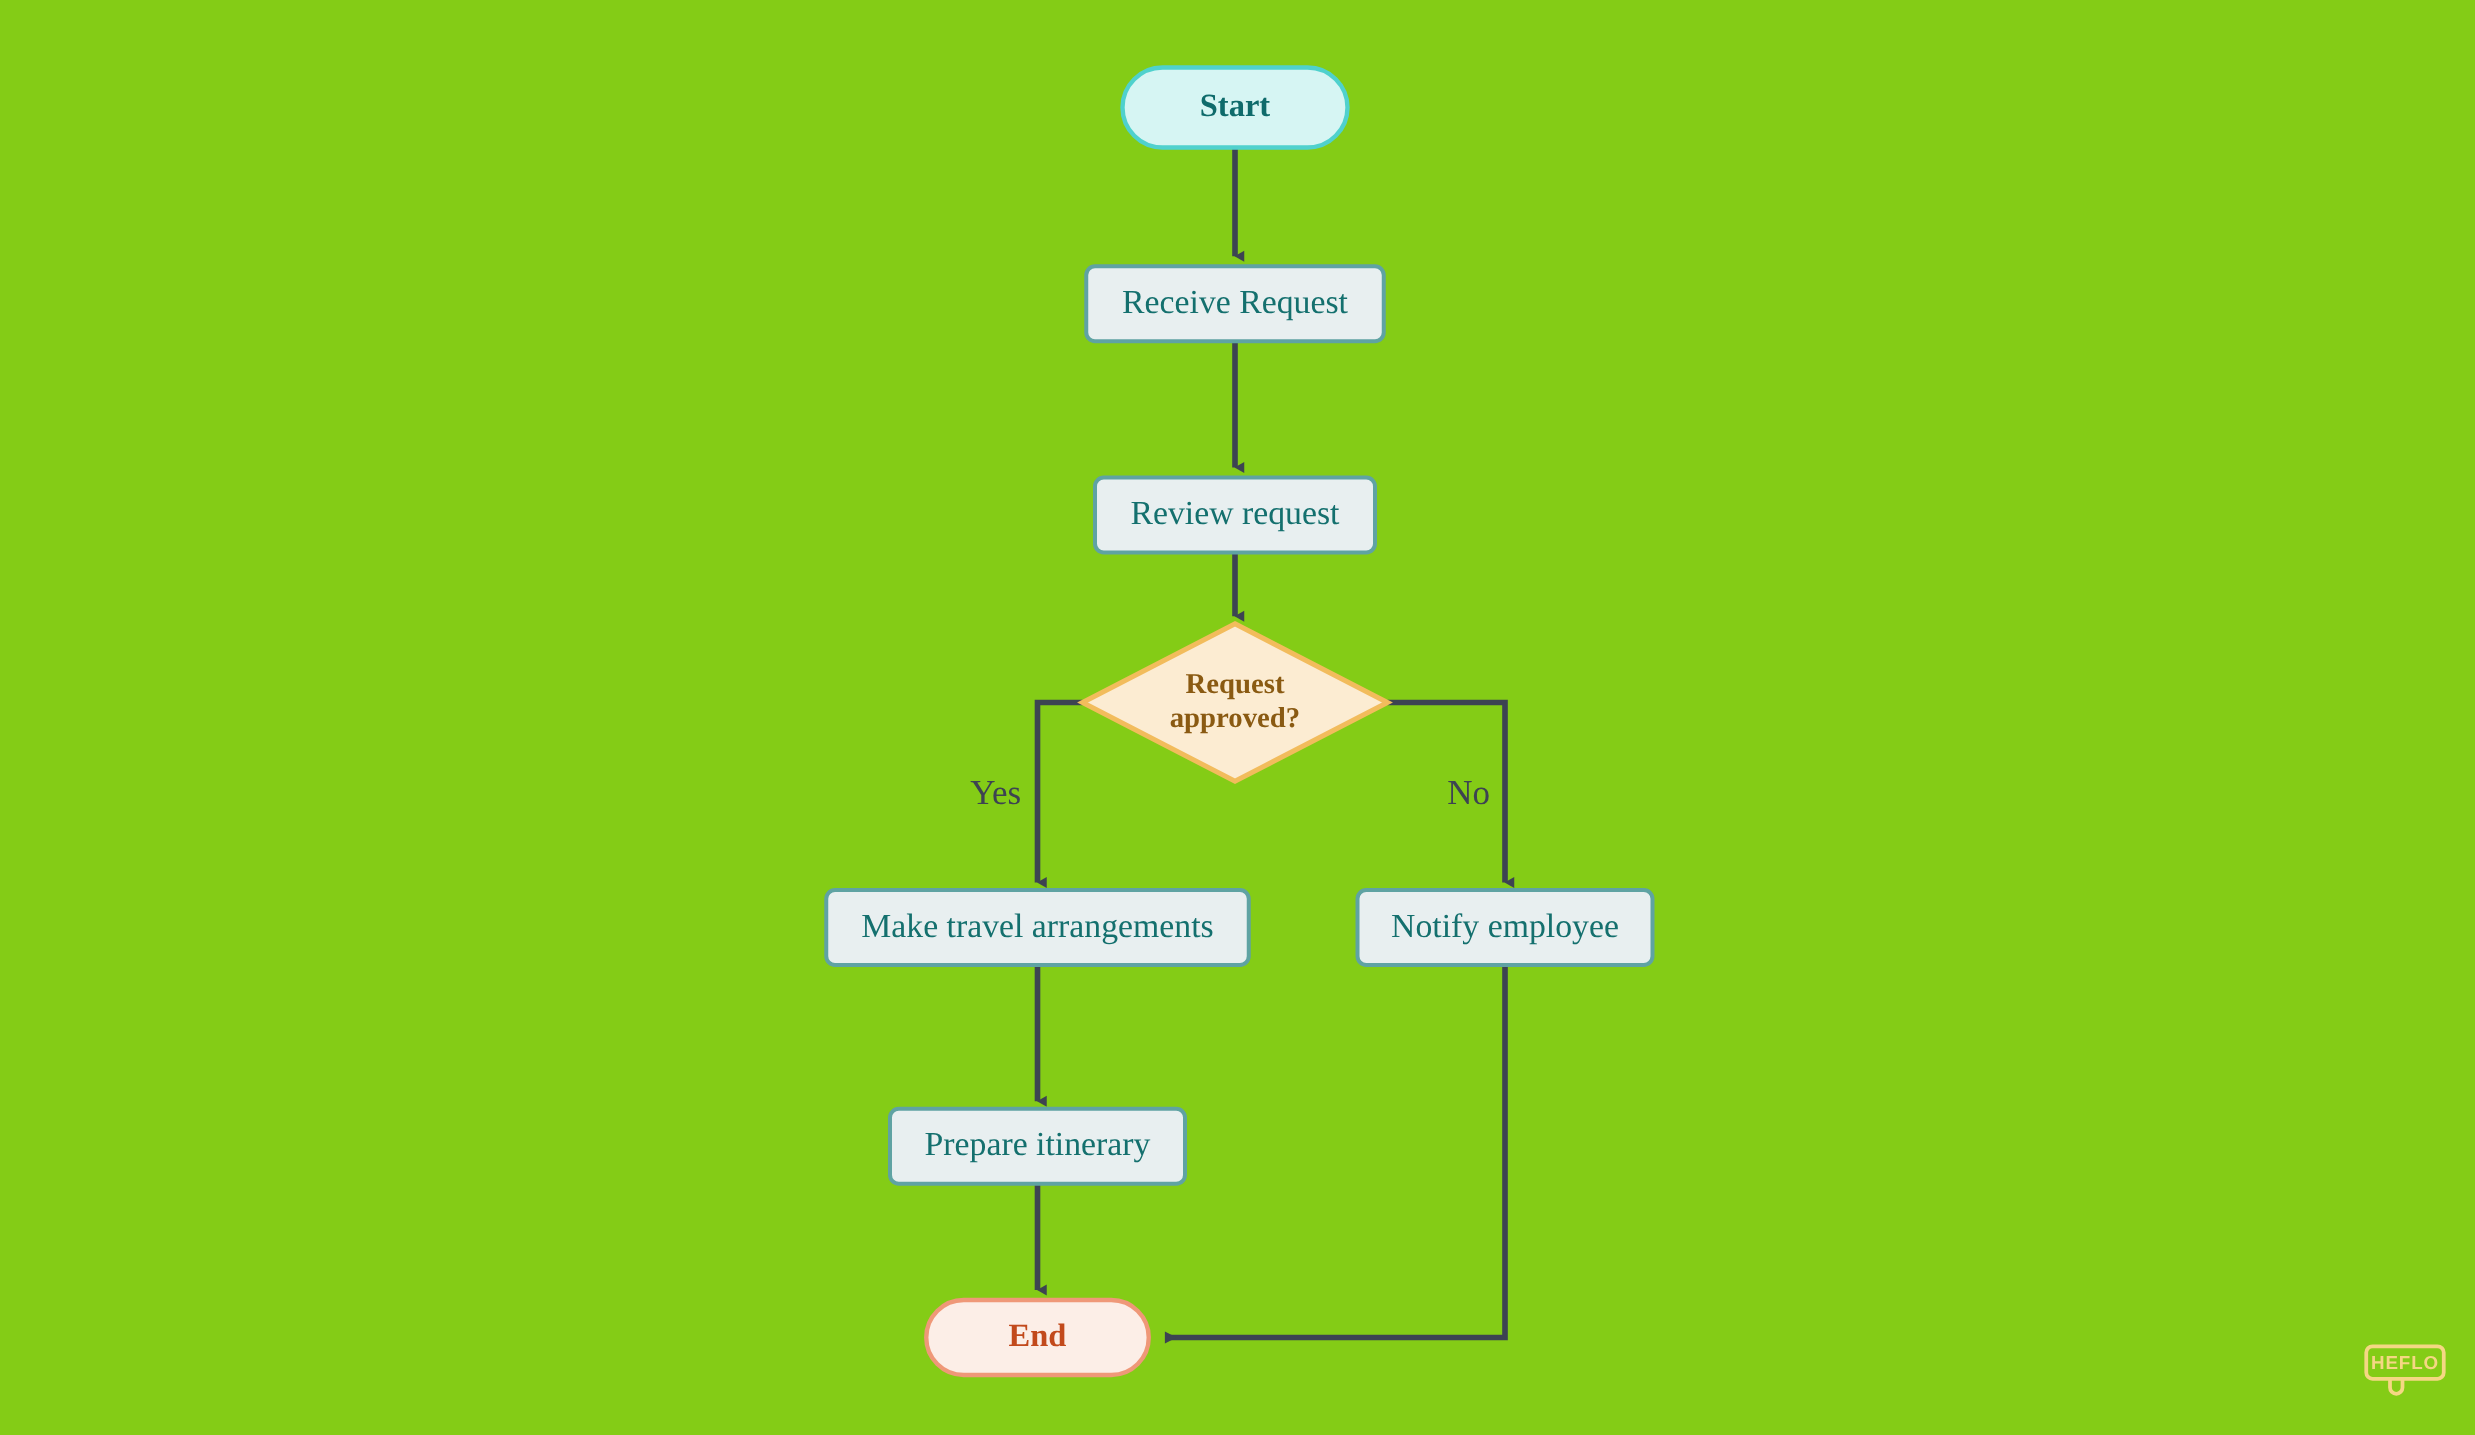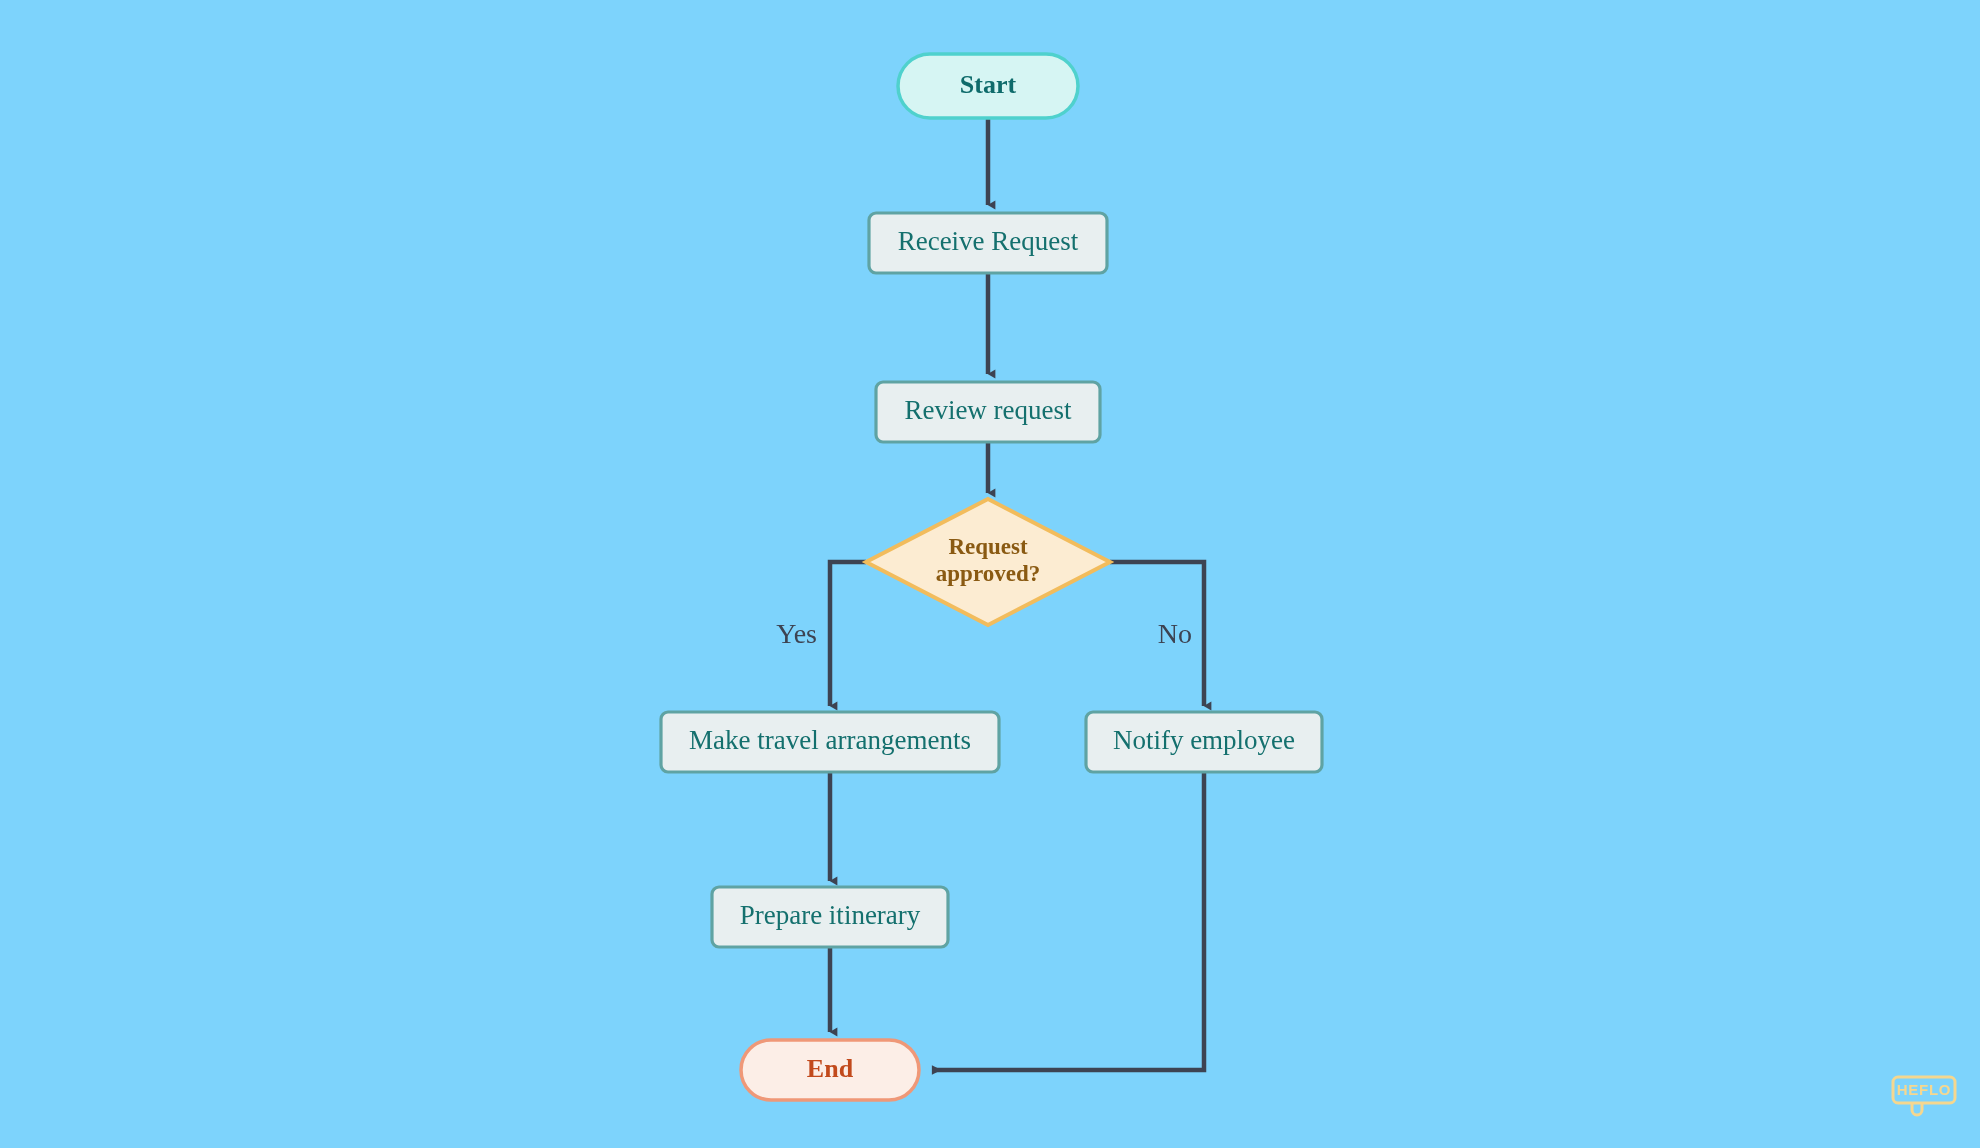--- a/index.html
+++ b/index.html
@@ -7,21 +7,21 @@
     padding: 0;
     background: #ffffff;
   }
   body {
     font-family: "Liberation Serif", "DejaVu Serif", serif;
   }
   #canvas {
     position: relative;
     width: 1980px;
     height: 1148px;
-    background: #7dd3fc;
+    background: #84cc16;
     overflow: hidden;
   }
   svg.flow {
     position: absolute;
     top: 0;
     left: 0;
     width: 1980px;
     height: 1148px;
   }
   

